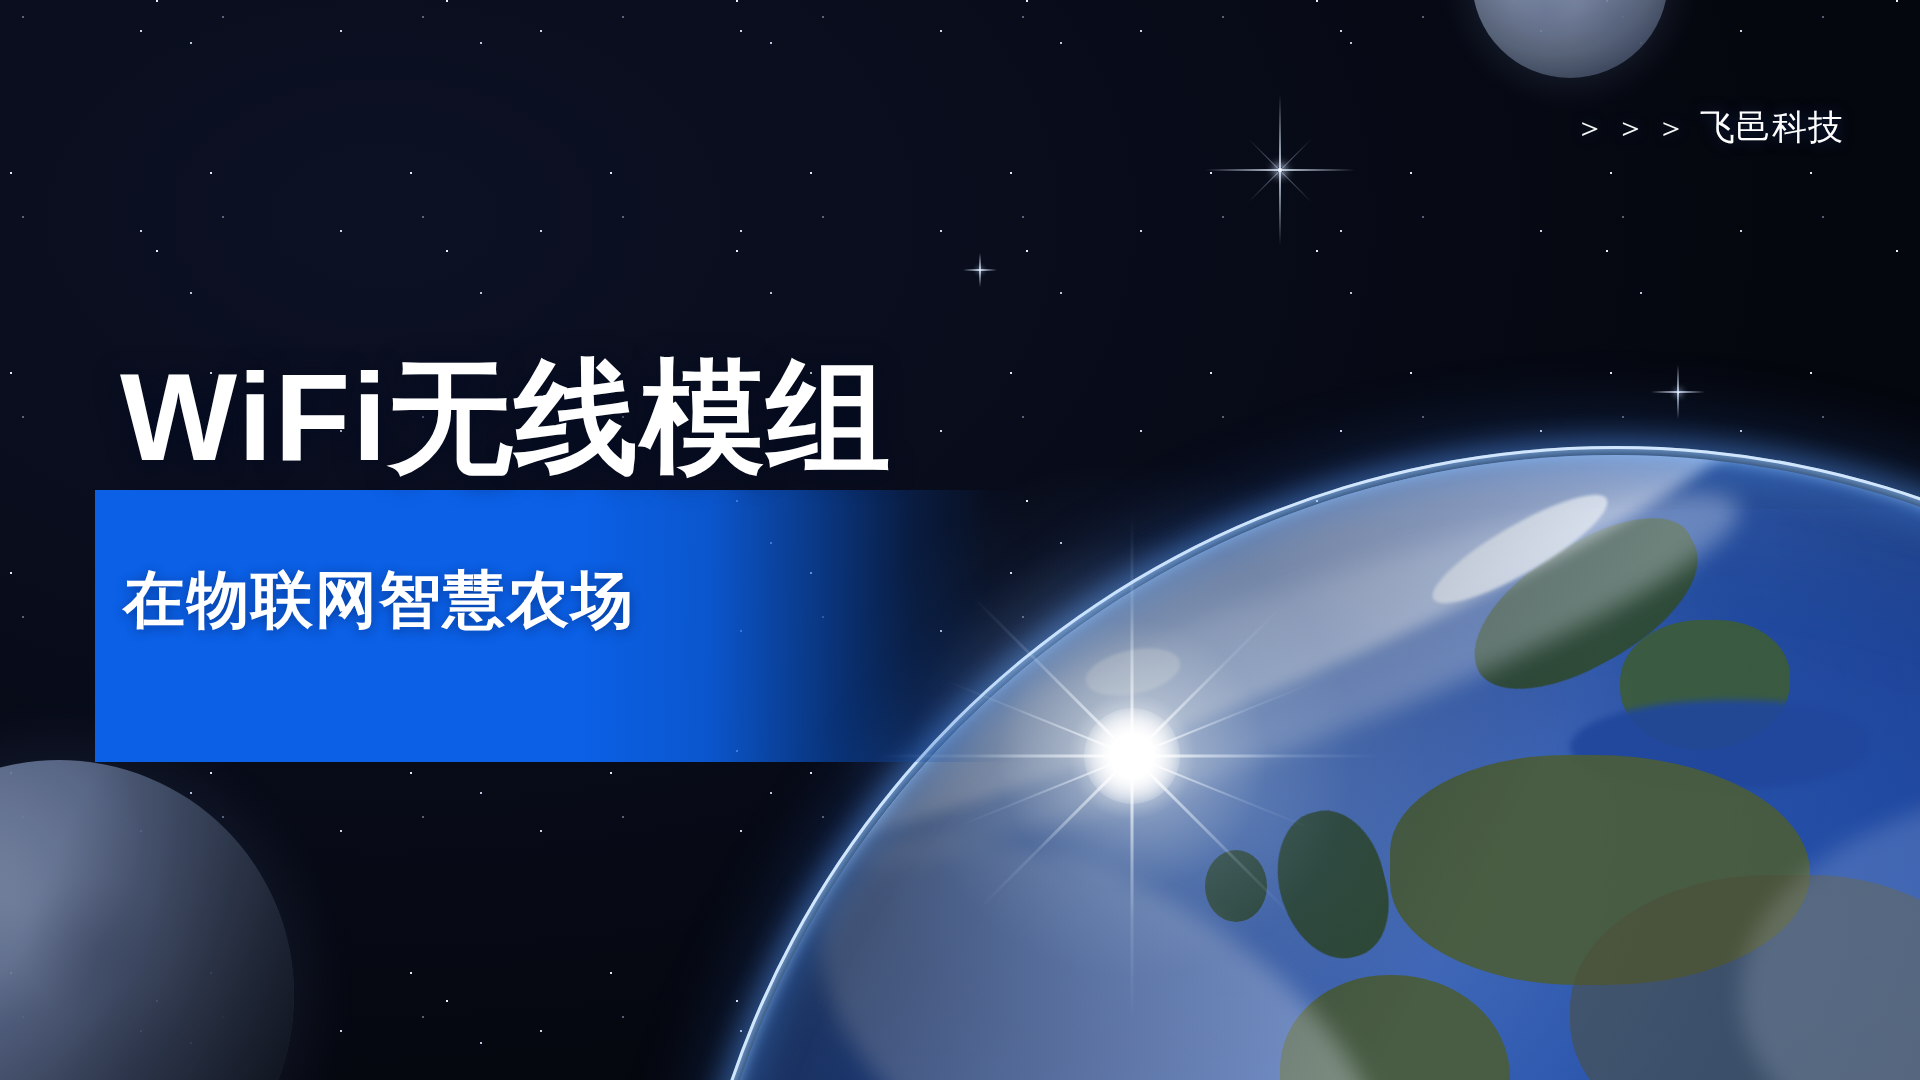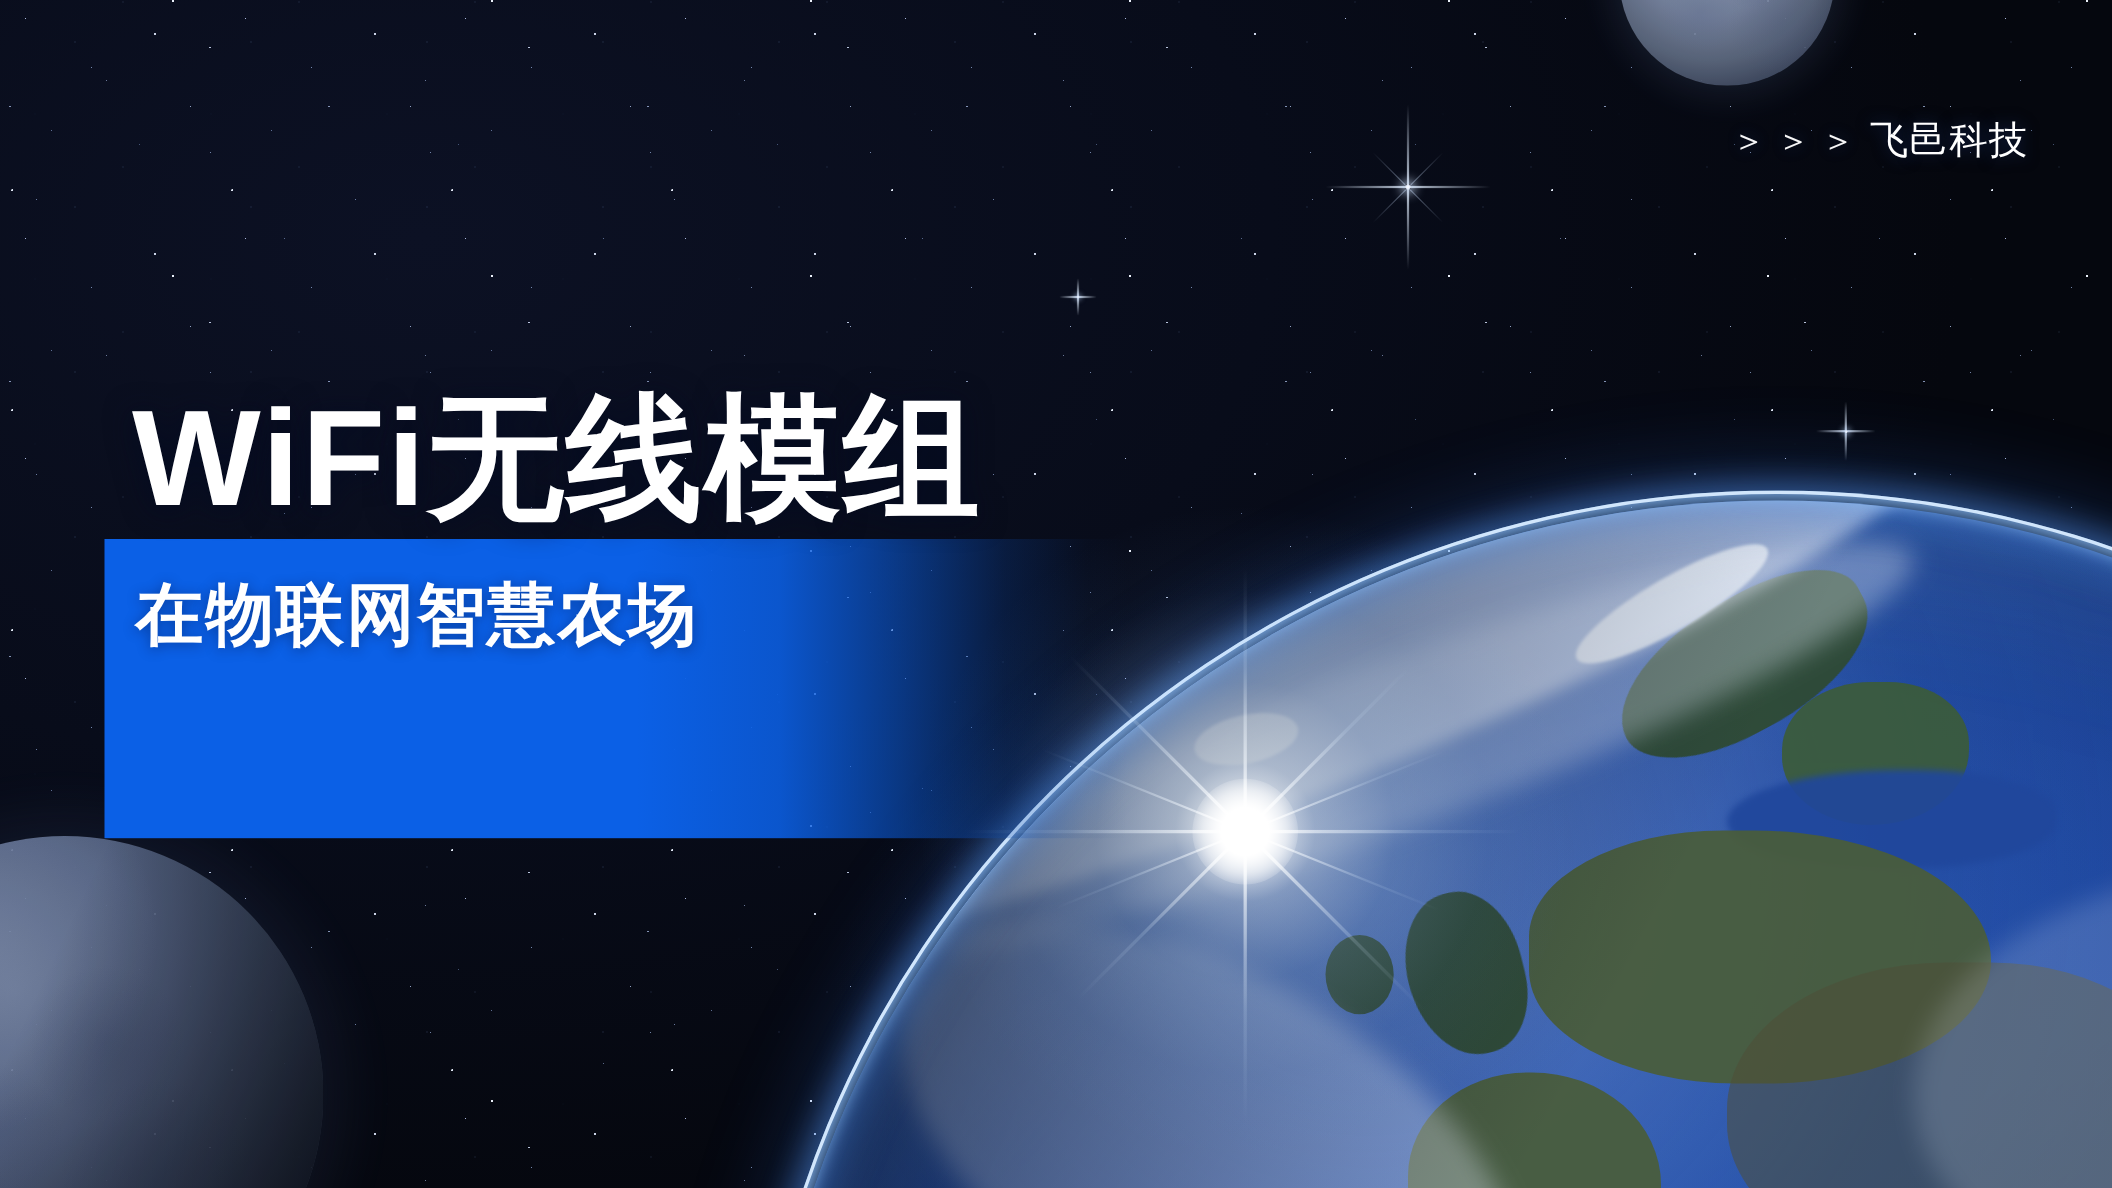--- a/index.html
+++ b/index.html
@@ -242,20 +242,21 @@
   .blue-panel .sub {
     position:absolute;
     left:28px;
     color:#ffffff;
     font-size:62px;
     font-weight:700;
     letter-spacing:2px;
     white-space:nowrap;
     line-height:1;
     text-shadow:0 2px 12px rgba(0,20,70,.45);
+    margin-top:40px;
   }
   .blue-panel .sub.l1 { top:39px; }
   .blue-panel .sub.l2 { top:155px; }
 </style>
 </head>
 <body>
 
 <div id="stage">
 
   <div class="space-base"></div>

